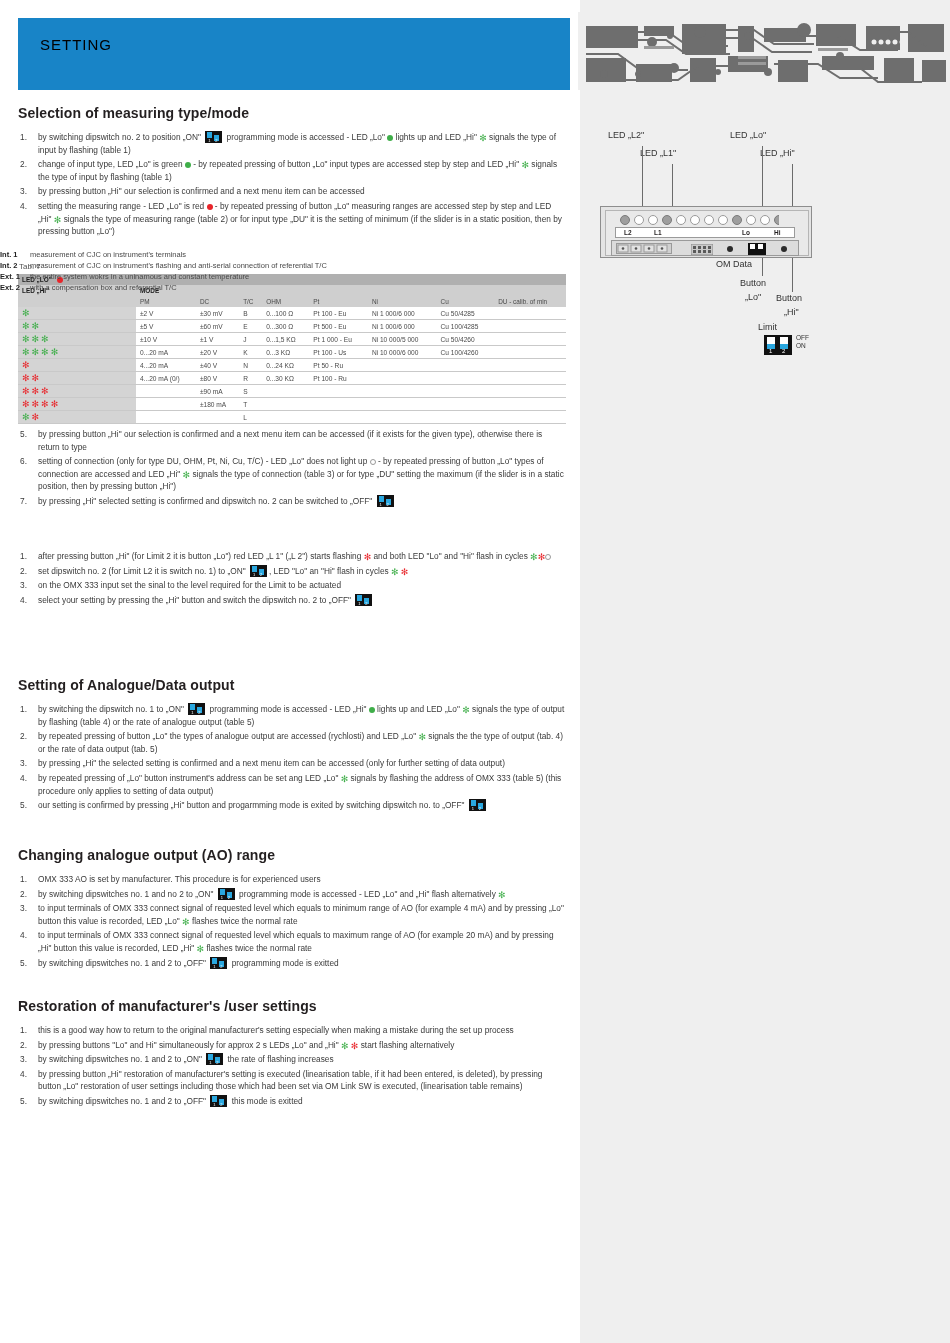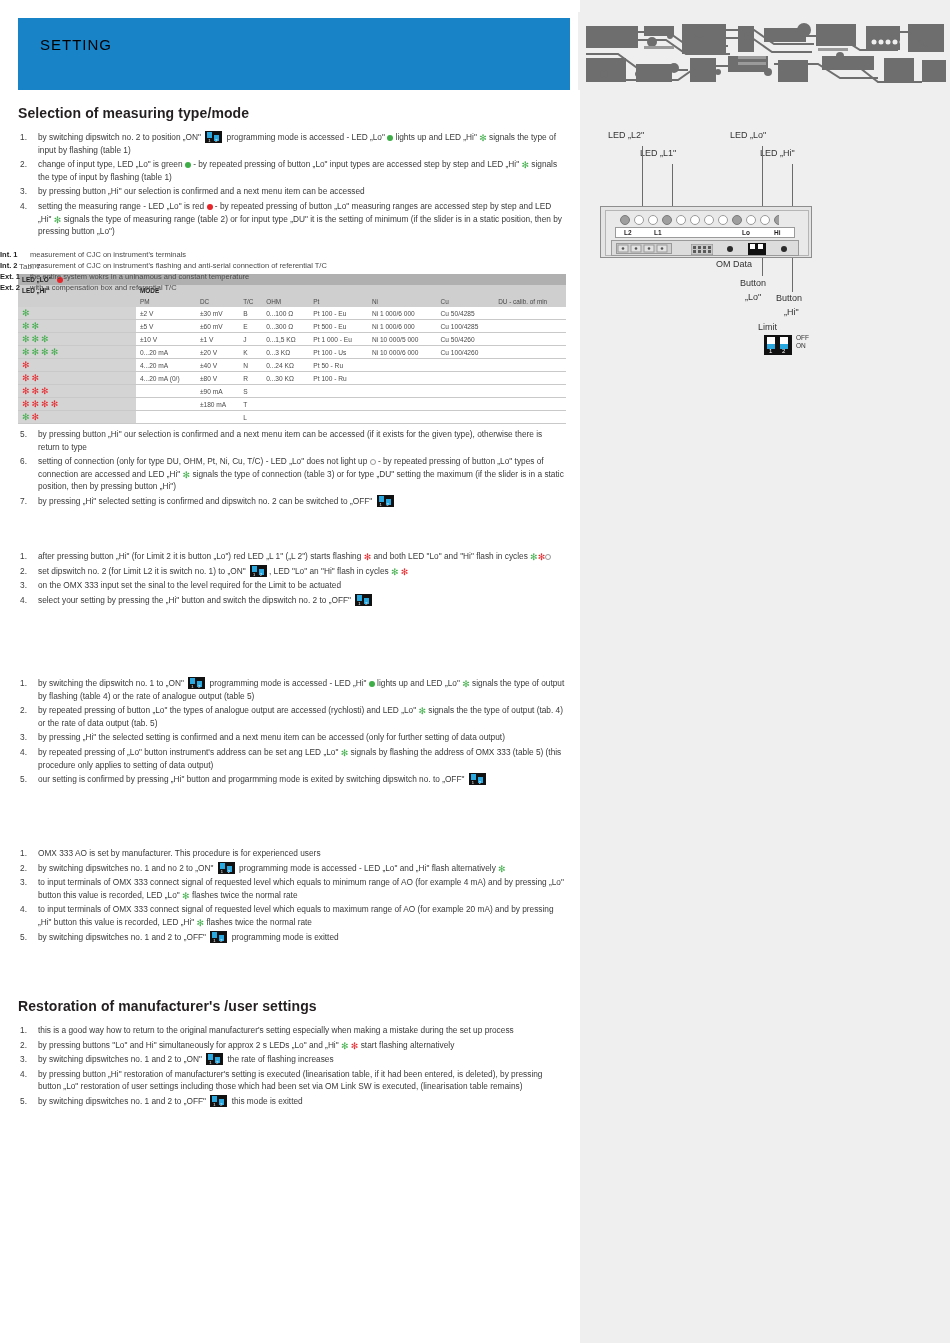--- a/index.html
+++ b/index.html
@@ -261,30 +261,32 @@
     <div class="blk" style="left:18px; top:550px; width:548px;">
       <ol class="steps" id="s2">
           <li>after pressing button „Hi" (for Limit 2 it is button „Lo") red LED „L 1" („L 2") starts flashing <span class="star r">✻</span> and both LED "Lo" and "Hi" flash in cycles <span class="star g">✻</span><span class="star r">✻</span><span class="dot w"></span></li>
           <li>set dipswitch no. 2 (for Limit L2 it is switch no. 1) to „ON" <span class="dip"><i class="up l"></i><i class="dn r2"></i><b class="b1">1</b><b class="b2">2</b></span>, LED "Lo" an "Hi" flash in cycles <span class="star g">✻</span> <span class="star r">✻</span></li>
           <li>on the OMX 333 input set the sinal to the level required for the Limit to be actuated</li>
           <li>select your setting by pressing the „Hi" button and switch the dipswitch no. 2 to „OFF" <span class="dip"><i class="up l"></i><i class="dn r2"></i><b class="b1">1</b><b class="b2">2</b></span></li>
         </ol>
     </div>
 
     <div class="blk" style="left:18px; top:677px; width:548px;">
+      <h2 class="section">Setting of Analogue/Data output</h2>
       <ol class="steps" id="s3">
           <li>by switching the dipswitch no. 1 to „ON" <span class="dip"><i class="up l"></i><i class="dn r2"></i><b class="b1">1</b><b class="b2">2</b></span> programming mode is accessed - LED „Hi" <span class="dot g"></span> lights up and LED „Lo" <span class="star g">✻</span> signals the type of output by flashing (table 4) or the rate of analogue output (table 5)</li>
           <li>by repeated pressing of button „Lo" the types of analogue output are accessed (rychlosti) and LED „Lo" <span class="star g">✻</span> signals the the type of output (tab. 4) or the rate of data output (tab. 5)</li>
           <li>by pressing „Hi" the selected setting is confirmed and a next menu item can be accessed (only for further setting of data output)</li>
           <li>by repeated pressing of „Lo" button instrument's address can be set ang LED „Lo" <span class="star g">✻</span> signals by flashing the address of OMX 333 (table 5) (this procedure only applies to setting of data output)</li>
           <li>our setting is confirmed by pressing „Hi" button and progarmming mode is exited by switching dipswitch no. to „OFF" <span class="dip"><i class="up l"></i><i class="dn r2"></i><b class="b1">1</b><b class="b2">2</b></span></li>
         </ol>
     </div>
 
     <div class="blk" style="left:18px; top:847px; width:548px;">
+      <h2 class="section">Changing analogue output (AO) range</h2>
       <ol class="steps" id="s4">
           <li>OMX 333 AO is set by manufacturer. This procedure is for experienced users</li>
           <li>by switching dipswitches no. 1 and no 2 to „ON" <span class="dip"><i class="up l"></i><i class="dn r2"></i><b class="b1">1</b><b class="b2">2</b></span> programming mode is accessed - LED „Lo" and „Hi" flash alternatively <span class="star g">✻</span></li>
           <li>to input terminals of OMX 333 connect signal of requested level which equals to minimum range of AO (for example 4 mA) and by pressing „Lo" button this value is recorded, LED „Lo" <span class="star g">✻</span> flashes twice the normal rate</li>
           <li>to input terminals of OMX 333 connect signal of requested level which equals to maximum range of AO (for example 20 mA) and by pressing „Hi" button this value is recorded, LED „Hi" <span class="star g">✻</span> flashes twice the normal rate</li>
           <li>by switching dipswitches  no. 1 and 2 to „OFF" <span class="dip"><i class="up l"></i><i class="dn r2"></i><b class="b1">1</b><b class="b2">2</b></span> programming mode is exitted</li>
         </ol>
     </div>
 
     <div class="blk" style="left:18px; top:998px; width:548px;">

